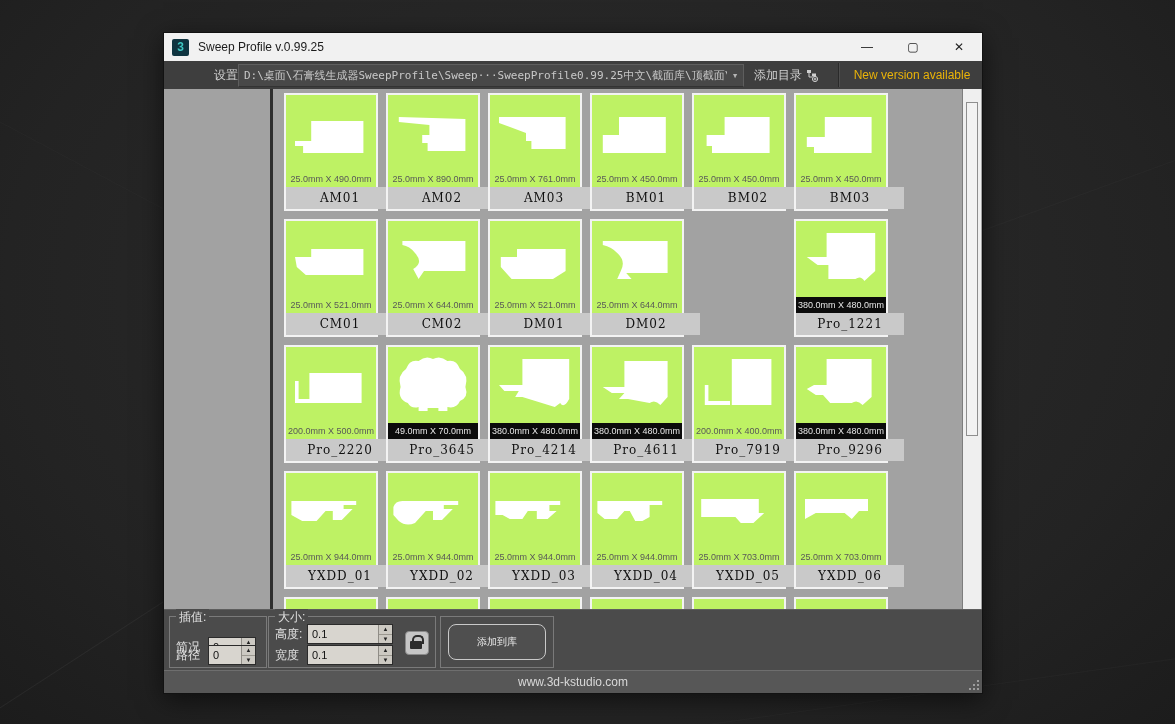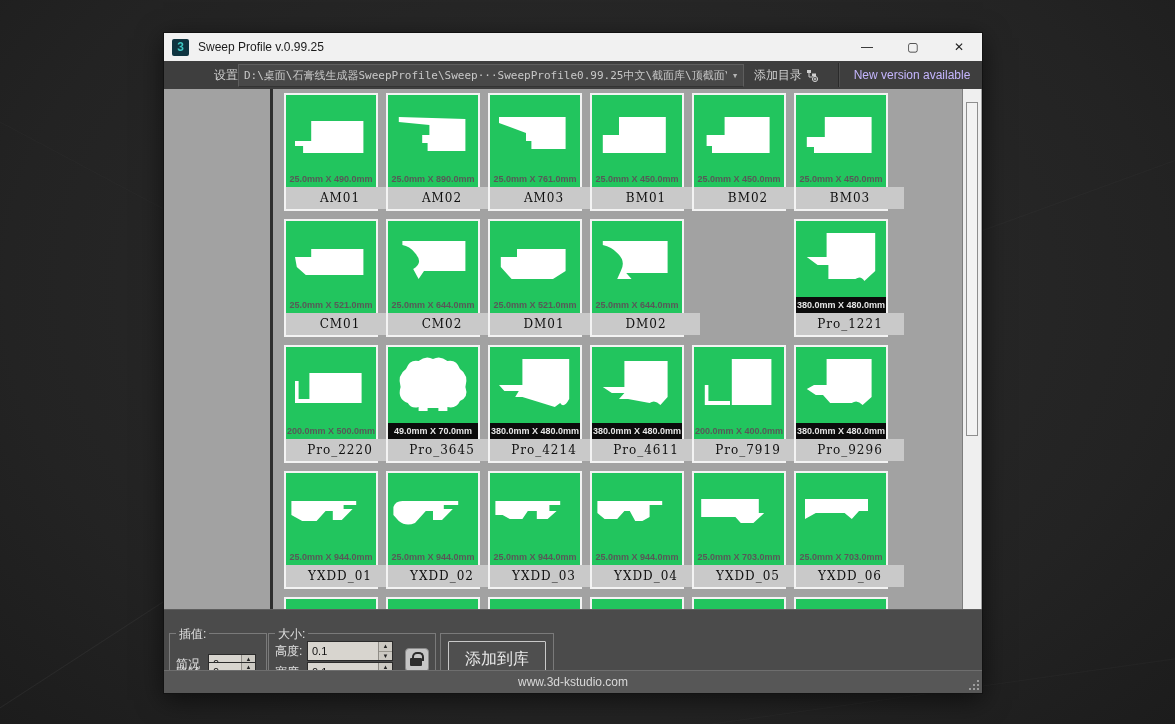--- a/index.html
+++ b/index.html
@@ -32,46 +32,46 @@
 
   .content{position:absolute;left:0;top:56px;right:0;height:520px;background:#a2a2a2;}
   .sidebar{position:absolute;left:0;top:0;width:106px;height:100%;background:#a2a2a2;}
   .fav-btn{position:absolute;left:3px;right:3px;bottom:5px;height:18px;background:#959595;border:1px solid #5f5f5f;color:#f2f2f2;font-size:12px;text-align:center;line-height:17px;}
   .vdivider{position:absolute;left:106px;top:0;width:3px;height:100%;background:#2e2e2e;}
   .grid{position:absolute;left:109px;top:0;width:689px;height:100%;background:#a2a2a2;overflow:hidden;}
   .scrollbar{position:absolute;left:798px;top:0;width:18px;height:100%;background:#efefef;border-left:1px solid #7d7d7d;}
   .sb-thumb{position:absolute;left:3px;right:3px;top:13px;height:332px;background:#f2f2f2;border:1px solid #8e8e8e;}
 
   .card{position:absolute;width:90px;border:2px solid #f3f3f3;background:#262626;}
-  .thumb{position:relative;width:90px;height:92px;background:#22c55e;font-weight:bold;}
+  .thumb{position:relative;width:90px;height:92px;background:#bef264;}
   .thumb svg{position:absolute;left:0;top:0;width:90px;height:76px;}
   .dims{position:absolute;left:0;right:0;bottom:0;height:16px;line-height:16px;text-align:center;font-size:9px;color:#585858;white-space:nowrap;}
   .card.bright .dims{background:#0b0b0b;color:#e6e6e6;}
   .cname{width:108px;height:22px;line-height:22px;text-align:center;background:#c9c9c9;color:#101010;font-size:12px;font-family:"DejaVu Serif",serif;letter-spacing:1px;}
   .card.stub .thumb{height:110px;}
 
   
   .panel{position:absolute;left:0;right:0;top:576px;height:62px;background:#4b4b4b;border-top:1px solid #5e5e5e;font-size:12px;color:#e0e0e0;}
-  .group{position:absolute;border:1px solid #7a7a7a;margin-top:17px;}
+  .group{position:absolute;border:1px solid #7a7a7a;}
   .group-label{position:absolute;top:-8px;left:6px;background:#4b4b4b;padding:0 3px;font-size:12px;color:#e0e0e0;}
   .g-interp{left:5px;top:6px;width:96px;height:50px;}
   .g-size{left:104px;top:6px;width:166px;height:50px;}
   .g-add{left:276px;top:6px;width:112px;height:50px;}
   .frow{position:absolute;left:6px;display:flex;align-items:center;height:18px;}
   .frow .flabel{width:32px;}
   .spin{display:flex;height:18px;border:1px solid #2b2b2b;background:#d8d5cf;}
   .spin input{border:0;outline:0;background:#d8d5cf;font-size:11px;width:28px;padding:0 0 0 4px;font-family:"Liberation Sans",sans-serif;color:#111;}
   .g-size .spin input{width:66px;}
   .ud{display:flex;flex-direction:column;width:13px;border-left:1px solid #8f8c86;}
   .ud span{flex:1;font-size:6px;line-height:8px;text-align:center;color:#222;background:#ccc9c2;}
   .ud span.up{border-bottom:1px solid #9a978f;}
   .lock-btn{position:absolute;left:136px;top:14px;width:22px;height:22px;background:#c6c6c6;border:1px solid #8a8a8a;border-radius:4px;}
   .lock-shackle{position:absolute;left:6px;top:3px;width:8px;height:7px;border:2px solid #2c2c2c;border-bottom:0;border-radius:5px 5px 0 0;}
   .lock-body{position:absolute;left:4px;top:9px;width:12px;height:8px;background:#2c2c2c;border-radius:1px;}
-  .add-btn{position:absolute;left:7px;top:7px;width:96px;height:34px;background:#4f4f4f;border:1px solid #c9c9c9;border-radius:1px;color:#e8e8e8;font-size:16px;display:flex;align-items:center;justify-content:center;}
+  .add-btn{position:absolute;left:7px;top:7px;width:96px;height:34px;background:#4f4f4f;border:1px solid #c9c9c9;border-radius:8px;color:#e8e8e8;font-size:10px;display:flex;align-items:center;justify-content:center;}
 
   .statusbar{position:absolute;left:0;right:0;bottom:0;height:22px;background:#575757;border-top:1px solid #6e6e6e;display:flex;align-items:center;justify-content:center;color:#d8d8d8;font-size:12px;}
   .grip{position:absolute;right:3px;bottom:3px;width:2px;height:2px;background:#9e9e9e;box-shadow:-4px 0 0 #9e9e9e,-8px 0 0 #9e9e9e,0 -4px 0 #9e9e9e,-4px -4px 0 #9e9e9e,0 -8px 0 #9e9e9e;}
 </style>
 </head>
 <body>
 
 <div class="stage">
   <div class="bg-line l1"></div>
   <div class="bg-line l2"></div>
@@ -108,21 +108,21 @@
         <span>添加目录</span>
         <svg class="tree-icon" viewBox="0 0 13 13">
           <rect x="1" y="1" width="4" height="3" fill="#cfcfcf"></rect>
           <path d="M3 4 V8 H6" stroke="#cfcfcf" stroke-width="1" fill="none"></path>
           <rect x="6" y="4.5" width="4" height="3" fill="#cfcfcf"></rect>
           <circle cx="9" cy="10" r="2.6" fill="none" stroke="#cfcfcf" stroke-width="1"></circle>
           <path d="M9 8.6 V11.4 M7.6 10 H10.4" stroke="#cfcfcf" stroke-width="1"></path>
         </svg>
       </div>
       <div class="tb-sep"></div>
-      <div class="new-version" style="color:#c4b5fd">New version available</div>
+      <div class="new-version" style="color:#eab308">New version available</div>
     </div>
 
     <div class="content">
       <div class="vdivider"></div>
       <div class="grid" id="grid">
           <div class="card" style="left: 11px; top: 4px;">
             <div class="thumb">
               <svg viewBox="0 0 100 76" preserveAspectRatio="none">
                 <path fill="#ffffff" d="M10 46 H28 V26 H86 V58 H19 V51 H10 Z"></path>
               </svg>

